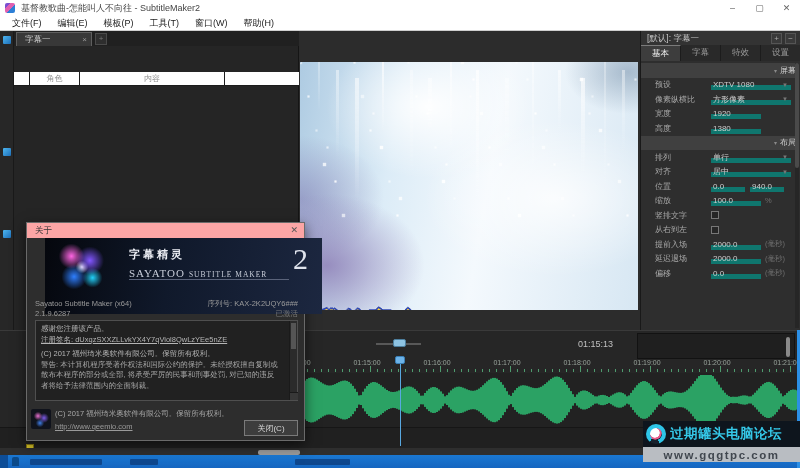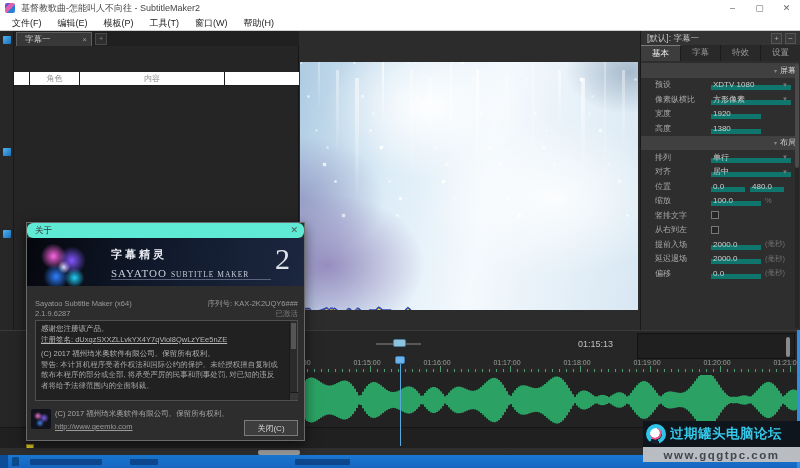--- a/index.html
+++ b/index.html
@@ -87,24 +87,24 @@
 
   
   .statusbar { position:absolute; left:0; top:455px; width:800px; height:13px; background:linear-gradient(180deg,#1a78d2,#1565c0); }
   .sb-corner { position:absolute; left:0; top:0; width:8px; height:13px; background:#0d4d97; }
   .sb-icon { position:absolute; left:12px; top:2px; width:7px; height:9px; background:#0b4a8a; border-radius:2px 2px 0 0; }
   .smudge { position:absolute; top:4px; height:6px; background:rgba(8,40,92,.55); border-radius:1px; }
   .right-edge { position:absolute; right:0; top:330px; width:3px; height:138px; background:#2b8fe6; }
 
   
   .dialog { position:absolute; left:26px; top:222px; width:279px; height:219px; background:#2d2d2d; border:1px solid #6a6a6a; box-shadow:0 4px 12px rgba(0,0,0,.55); z-index:50; }
-  .dlg-titlebar { position:absolute; left:0; top:0; width:100%; height:15px; background:#5eead4; display:flex; align-items:center;border-radius:6px; }
+  .dlg-titlebar { position:absolute; left:0; top:0; width:100%; height:15px; background:#fca5a5; display:flex; align-items:center; }
   .dlg-title { font-size:8.5px; color:#333; margin-left:8px; }
   .dlg-close { position:absolute; right:6px; top:2px; font-size:9px; color:#555; }
-  .banner { position:absolute; left:0; top:15px; width:100%; height:48px; overflow:hidden;
+  .banner { position:absolute; left:18px; top:15px; width:100%; height:76px; overflow:hidden;
     background:linear-gradient(100deg,#05070d 0%,#10192b 45%,#1c2740 100%); }
   .banner-logo { position:absolute; left:4px; top:2px; width:66px; height:54px;
     background:radial-gradient(circle 18px at 34% 30%, #e86fd0, transparent 70%),
                radial-gradient(circle 20px at 62% 38%, #7d5be8, transparent 70%),
                radial-gradient(circle 18px at 38% 68%, #3f7de8, transparent 70%),
                radial-gradient(circle 14px at 66% 70%, #42c8e8, transparent 70%),
                radial-gradient(circle 8px at 50% 50%, #ffffff, transparent 80%);
     filter:saturate(1.3); }
   .banner-cn { position:absolute; left:84px; top:9px; font-size:11px; font-weight:bold; color:#eceef4; letter-spacing:3px; }
   .banner-en { position:absolute; left:84px; top:25px; color:#c8cdd9; font-family:"Liberation Serif","DejaVu Serif",serif; white-space:nowrap; }
@@ -251,21 +251,21 @@
           <span class="pcaret">▼</span>
         </div>
         <div class="prow">
           <span class="plabel">对齐</span>
           <span class="pfield dd">居中</span>
           <span class="pcaret">▼</span>
         </div>
         <div class="prow">
           <span class="plabel">位置</span>
           <span class="pfield sm">0.0</span>
-          <span class="pfield sm">480.0</span>
+          <span class="pfield sm">940.0</span>
         </div>
         <div class="prow">
           <span class="plabel">缩放</span>
           <span class="pfield num">100.0</span>
           <span class="psuffix">%</span>
         </div>
         <div class="prow">
           <span class="plabel">竖排文字</span>
           <span class="pcheck"></span>
         </div>

